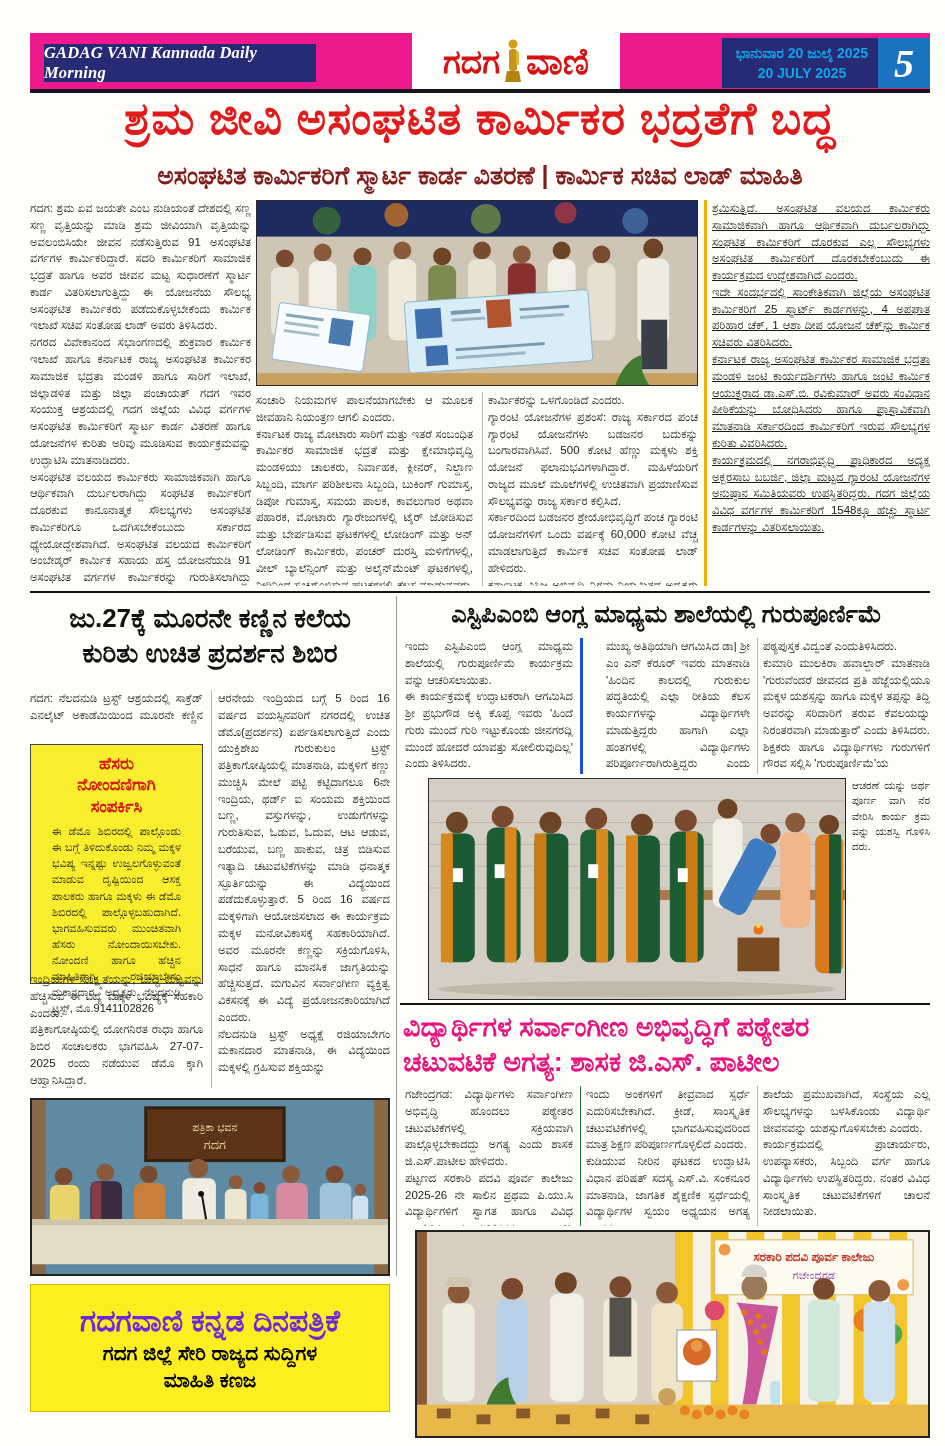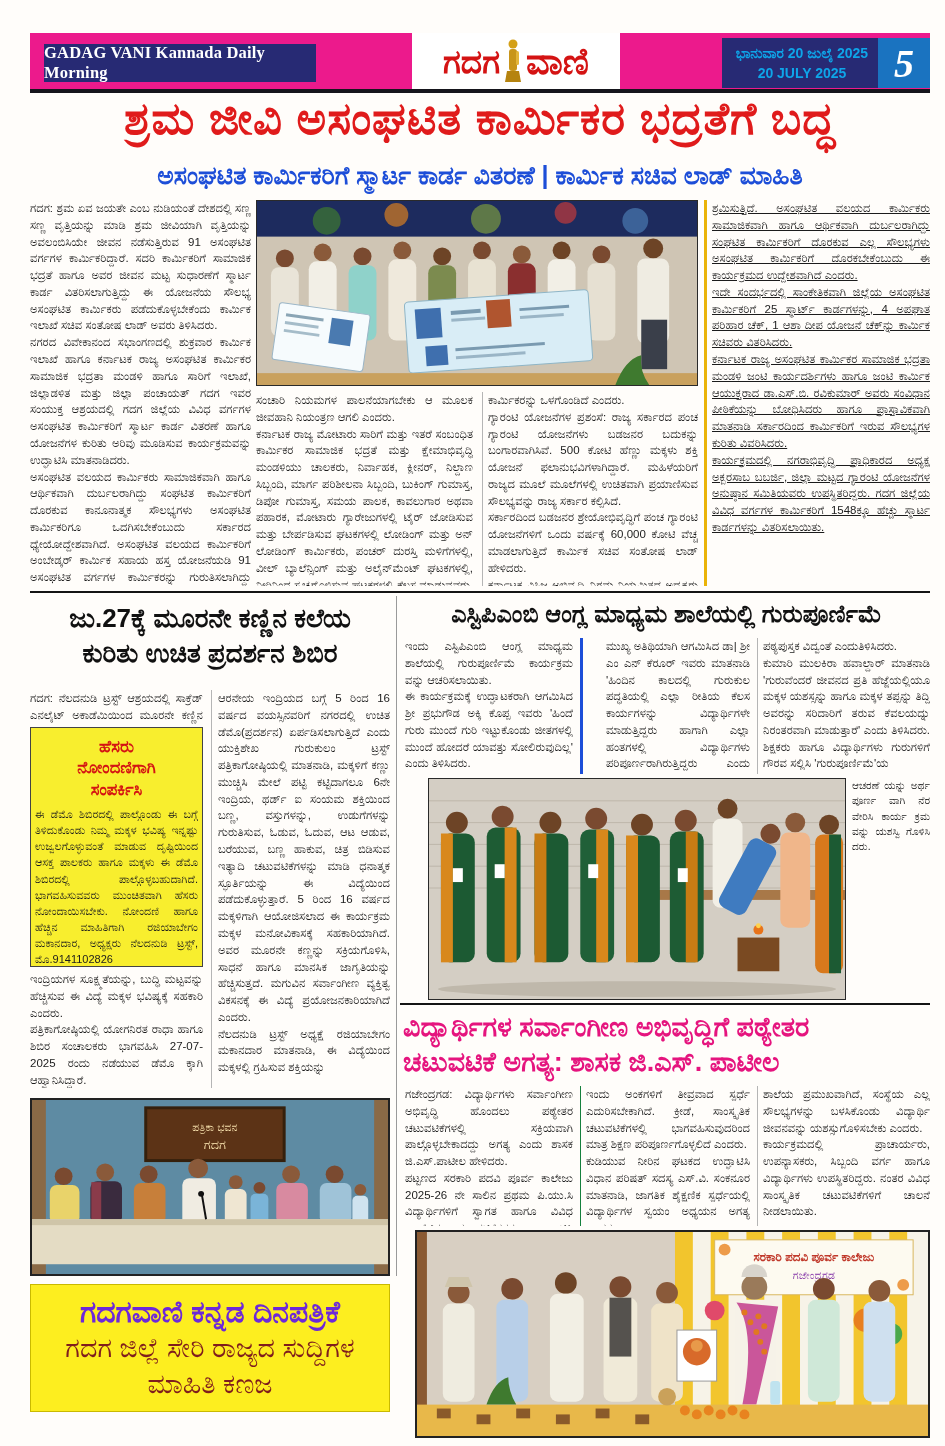--- a/index.html
+++ b/index.html
@@ -1,49 +1,49 @@
 <!DOCTYPE html>
 <html><head>
 <meta charset="utf-8">
 <style>
   html,body{margin:0;padding:0;background:#ffffff;}
   #page{position:relative;width:945px;height:1446px;background:#fffdfa;font-family:"Liberation Sans","DejaVu Sans",sans-serif;overflow:hidden;}
   .abs{position:absolute;box-sizing:border-box;}
   
   .masthead{left:30px;top:33px;width:900px;height:60px;background:#ec1a8c;border-bottom:4px solid #15151c;}
-  .mast-left{left:14px;top:11px;width:272px;height:38px;background:#272a74;color:#fff;display:flex;align-items:center;justify-content:center;font-family:"Liberation Serif","DejaVu Serif",serif;font-weight:bold;font-size:16.5px;letter-spacing:.2px;}
+  .mast-left{left:14px;top:11px;width:272px;height:38px;background:#272a74;color:#fff;display:flex;align-items:center;justify-content:center;font-family:"Liberation Serif","DejaVu Serif",serif;font-weight:bold;font-size:16.5px;letter-spacing:.2px;font-style:italic;}
   .mast-logo{left:382px;top:0;width:208px;height:56px;background:#ffffff;display:flex;align-items:center;justify-content:center;gap:4px;}
   .logo-txt{color:#d41313;font-weight:800;font-size:33px;line-height:1;}
   .logo-txt.big{font-size:37px;}
   .mast-date{left:692px;top:5px;width:160px;height:50px;background:#272a74;color:#0ea5e9;display:flex;flex-direction:column;align-items:center;justify-content:center;font-weight:bold;font-size:14px;line-height:1.45;}
   .mast-num{left:848px;top:5px;width:52px;height:50px;background:#1a73c0;color:#fff;display:flex;align-items:center;justify-content:center;font-size:40px;font-weight:800;font-style:italic;font-family:"Liberation Serif","DejaVu Serif",serif;}
   
   .lead-head{left:30px;top:95px;width:900px;text-align:center;color:#e01b1b;font-size:45px;font-weight:800;letter-spacing:1px;line-height:1.05;}
-  .lead-sub{left:30px;top:161px;width:900px;text-align:center;color:#1d4ed8;font-size:25px;font-weight:800;}
+  .lead-sub{left:30px;top:161px;width:900px;text-align:center;color:#7f1d1d;font-size:25px;font-weight:800;}
   
   .body{font-size:11.5px;line-height:1.46;text-align:justify;color:#1c1c1c;white-space:pre-line;overflow:hidden;}
   .col1{left:30px;top:200px;width:221px;height:386px;}
   .leadphoto{left:256px;top:200px;width:442px;height:186px;border:1px solid #2a2a2a;}
   .col2{left:256px;top:392px;width:217px;height:194px;}
   .col3{left:482px;top:392px;width:216px;height:194px;border-left:1px solid #b5b5b5;padding-left:5px;}
   .col4{left:704px;top:200px;width:226px;height:386px;border-left:3px solid #eab308;padding-left:5px;text-decoration:underline;}
   .hrule{background:#141414;height:2px;}
   .vrule{background:#9a9a9a;width:1px;}
   
   .camp-head{left:30px;top:601px;width:360px;text-align:center;color:#111;font-size:26px;font-weight:800;line-height:1.35;white-space:pre-line;}
   .campA-top{left:30px;top:690px;width:173px;height:36px;}
-  .register{left:30px;top:727px;width:173px;height:240px;background:#f8ee2e;border:1px solid #444;padding:6px 4px;}
+  .register{left:30px;top:744px;width:173px;height:240px;background:#f8ee2e;border:1px solid #444;padding:6px 21px;}
   .register h3{margin:2px 0 6px 0;text-align:center;color:#d41313;font-size:16.5px;line-height:1.3;white-space:pre-line;}
   .register .body{font-size:11px;}
   .campA-bot{left:30px;top:971px;width:173px;height:117px;}
   .campB{left:211px;top:690px;width:179px;height:398px;border-left:1px solid #b5b5b5;padding-left:6px;}
   .pressphoto{left:30px;top:1098px;width:360px;height:178px;border:2px solid #222;}
   .adbox{left:30px;top:1284px;width:360px;height:128px;background:#fdee1f;border:1px solid #c9b900;display:flex;flex-direction:column;align-items:center;justify-content:center;gap:2px;text-align:center;}
   .adbox .l1{color:#6d28d9;font-size:30px;font-weight:800;}
-  .adbox .l2,.adbox .l3{color:#7f1d1d;font-size:27px;font-weight:400;line-height:1.25;}
+  .adbox .l2,.adbox .l3{color:#000000;font-size:20px;font-weight:700;line-height:1.25;}
   
   .guru-head{left:403px;top:600px;width:527px;text-align:center;color:#111;font-size:24px;font-weight:800;}
   .guru-c1{left:405px;top:638px;width:168px;height:136px;}
   .guru-c2{left:580px;top:638px;width:170px;height:136px;border-left:3px solid #1d4ed8;padding-left:23px;}
   .guru-c3{left:757px;top:638px;width:173px;height:136px;border-left:1px solid #b5b5b5;padding-left:5px;}
   .guruphoto{left:428px;top:778px;width:418px;height:222px;border:1px solid #2a2a2a;}
   .guru-side{left:852px;top:778px;width:78px;height:222px;font-size:10.5px;}
   
   .mla-head{left:403px;top:1010px;width:527px;text-align:left;color:#e5147e;font-size:27px;font-weight:800;line-height:1.3;white-space:pre-line;}
   .mla-c1{left:405px;top:1086px;width:168px;height:140px;}
@@ -207,21 +207,21 @@
   </svg>
 
   <div class="abs adbox">
     <div class="l1">ಗದಗವಾಣಿ ಕನ್ನಡ ದಿನಪತ್ರಿಕೆ</div>
     <div class="l2">ಗದಗ ಜಿಲ್ಲೆ ಸೇರಿ ರಾಜ್ಯದ ಸುದ್ದಿಗಳ</div>
     <div class="l3">ಮಾಹಿತಿ ಕಣಜ</div>
   </div>
 
   <div class="abs guru-head">ಎಸ್ಟಿಪಿಎಂಬಿ ಆಂಗ್ಲ ಮಾಧ್ಯಮ ಶಾಲೆಯಲ್ಲಿ ಗುರುಪೂರ್ಣಿಮೆ</div>
   <div class="abs body guru-c1">ಇಂದು ಎಸ್ಟಿಪಿಎಂಬಿ ಆಂಗ್ಲ ಮಾಧ್ಯಮ ಶಾಲೆಯಲ್ಲಿ ಗುರುಪೂರ್ಣಿಮೆ ಕಾರ್ಯಕ್ರಮ ವನ್ನು ಆಚರಿಸಲಾಯಿತು.
-ಈ ಕಾರ್ಯಕ್ರಮಕ್ಕೆ ಉದ್ಘಾಟಕರಾಗಿ ಆಗಮಿಸಿದ ಶ್ರೀ ಪ್ರಭುಗೌಡ ಅಕ್ಕಿ ಕೊಪ್ಪ ಇವರು 'ಹಿಂದೆ ಗುರು ಮುಂದೆ ಗುರಿ ಇಟ್ಟುಕೊಂಡು ಜೀತಗಳಲ್ಲಿ ಮುಂದೆ ಹೋದರೆ ಯಾವತ್ತು ಸೋಲಿರುವುದಿಲ್ಲ' ಎಂದು ತಿಳಿಸಿದರು.</div>
+ಈ ಕಾರ್ಯಕ್ರಮಕ್ಕೆ ಉದ್ಘಾಟಕರಾಗಿ ಆಗಮಿಸಿದ ಶ್ರೀ ಪ್ರಭುಗೌಡ ಅಕ್ಕಿ ಕೊಪ್ಪ ಇವರು 'ಹಿಂದೆ ಗುರು ಮುಂದೆ ಗುರಿ ಇಟ್ಟುಕೊಂಡು ಜೀನಗರದ್ಲಿ ಮುಂದೆ ಹೋದರೆ ಯಾವತ್ತು ಸೋಲಿರುವುದಿಲ್ಲ' ಎಂದು ತಿಳಿಸಿದರು.</div>
   <div class="abs body guru-c2">ಮುಖ್ಯ ಅತಿಥಿಯಾಗಿ ಆಗಮಿಸಿದ ಡಾ| ಶ್ರೀ ಎಂ ಎನ್ ಕೆರೂರ್ ಇವರು ಮಾತನಾಡಿ 'ಹಿಂದಿನ ಕಾಲದಲ್ಲಿ ಗುರುಕುಲ ಪದ್ಧತಿಯಲ್ಲಿ ಎಲ್ಲಾ ರೀತಿಯ ಕೆಲಸ ಕಾರ್ಯಗಳನ್ನು ವಿದ್ಯಾರ್ಥಿಗಳೇ ಮಾಡುತ್ತಿದ್ದರು ಹಾಗಾಗಿ ಎಲ್ಲಾ ಹಂತಗಳಲ್ಲಿ ವಿದ್ಯಾರ್ಥಿಗಳು ಪರಿಪೂರ್ಣರಾಗಿರುತ್ತಿದ್ದರು ಎಂದು ತಿಳಿಸಿದರು.
 ಕಾರ್ಯಕ್ರಮದ ಅಧ್ಯಕ್ಷ ಸ್ಥಾನ ವಹಿಸಿದ ಶ್ರೀಮತಿ ಸ್ವಾತಿ ಉದಯ ಪೈ ಇವರು 'ಗುರು ಇಲ್ಲದೆ ಬದುಕಿಲ್ಲ ಗುರು ಇಲ್ಲದೆ ನಾವಿಲ್ಲ ವಿದ್ಯಾರ್ಥಿಗೆ ಅವನ ಗುರುವೆ ನಿಜವಾದ ಪಠ್ಯಪುಸ್ತಕ' ಎಂದು ವಿದ್ಯಾರ್ಥಿಗಳ ಜೀವನದಲ್ಲಿ ಗುರುಗಳು</div>
   <div class="abs body guru-c3">ಪಠ್ಯಪುಸ್ತಕ ವಿದ್ವಂತೆ ಎಂದುತಿಳಿಸಿದರು.
 ಕುಮಾರಿ ಮುಲಕಿರಾ ಹವಾಲ್ದಾರ್ ಮಾತನಾಡಿ 'ಗುರುವೆಂದರೆ ಜೀವನದ ಪ್ರತಿ ಹೆಜ್ಜೆಯಲ್ಲಿಯೂ ಮಕ್ಕಳ ಯಶಸ್ಸನ್ನು ಹಾಗೂ ಮಕ್ಕಳ ತಪ್ಪನ್ನು ತಿದ್ದಿ ಅವರನ್ನು ಸರಿದಾರಿಗೆ ತರುವ ಕೆವಲಯದ್ನು ನಿರಂತರವಾಗಿ ಮಾಡುತ್ತಾರೆ' ಎಂದು ತಿಳಿಸಿದರು. ಶಿಕ್ಷಕರು ಹಾಗೂ ವಿದ್ಯಾರ್ಥಿಗಳು ಗುರುಗಳಿಗೆ ಗೌರವ ಸಲ್ಲಿಸಿ 'ಗುರುಪೂರ್ಣಿಮೆ'ಯ</div>
 
   <svg class="abs guruphoto" viewBox="0 0 418 222" preserveAspectRatio="none">
     <rect width="418" height="222" fill="#d4cec4"></rect>
     <g stroke="#bdb6aa" stroke-width="1">
       <line x1="0" y1="22" x2="418" y2="22"></line>
         <line x1="0" y1="44" x2="418" y2="44"></line>

